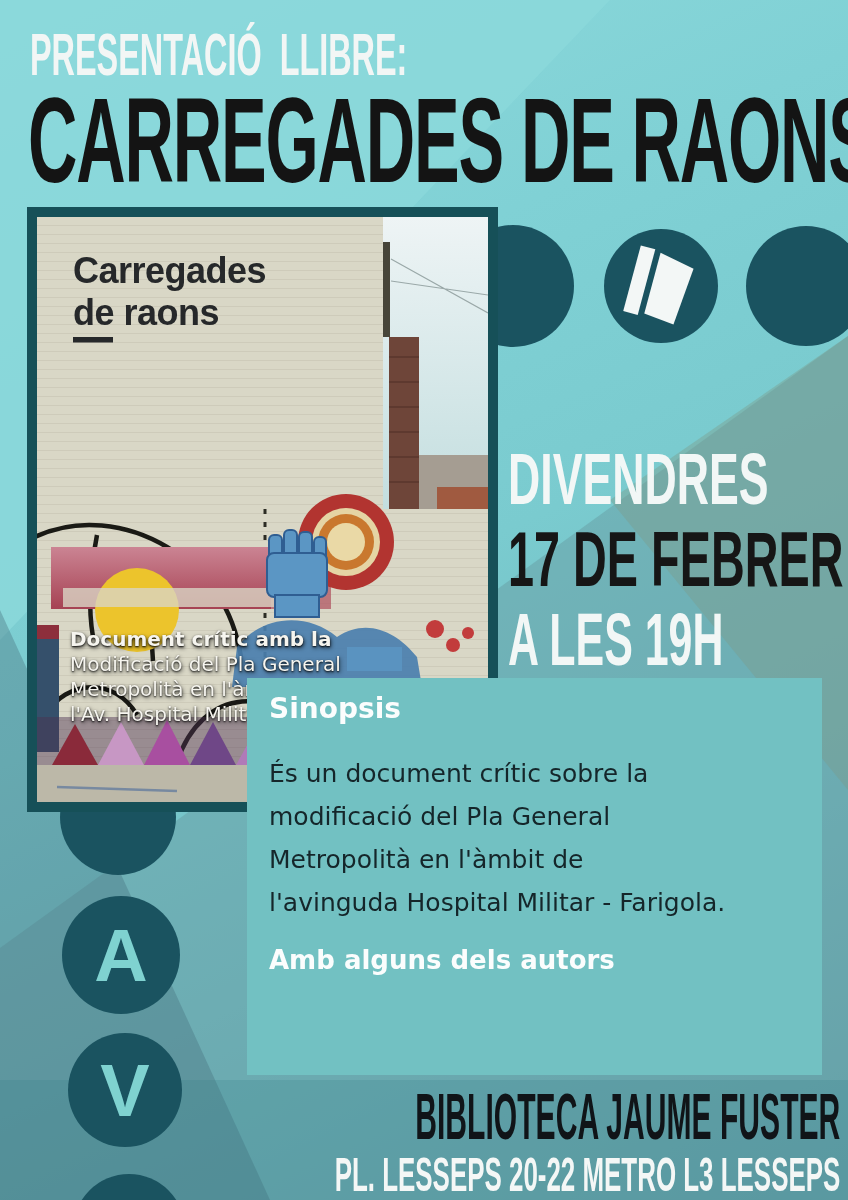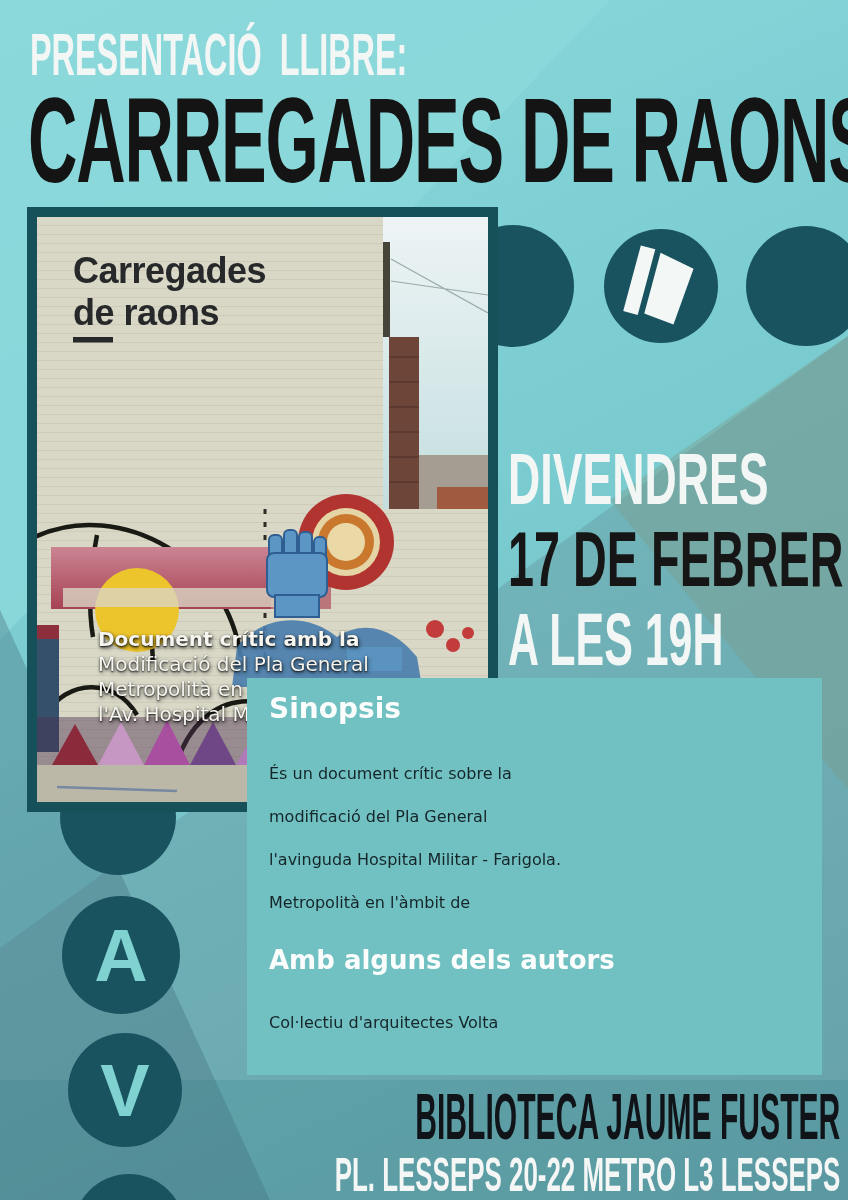--- a/index.html
+++ b/index.html
@@ -24,26 +24,26 @@
     font-size:74px;font-weight:bold;color:#7fd2d0;}
   .when{position:absolute;left:508px;top:446px;}
   .when .cond{line-height:.94;margin-bottom:9px;}
   .when-day{font-size:72px;color:#f2f7f6;transform:scaleX(.62);}
   .when-date{font-size:78px;color:#161616;transform:scaleX(.60);}
   .when-time{font-size:74px;color:#f2f7f6;transform:scaleX(.58);}
   .cover{position:absolute;left:27px;top:207px;width:471px;height:605px;background:#165058;box-sizing:border-box;padding:10px;}
   .cover-photo{display:block;}
   .cover-caption{position:absolute;left:43px;top:420px;width:430px;
     font-family:"DejaVu Sans",sans-serif;font-size:20px;line-height:25px;color:#f6f5ef;white-space:nowrap;
-    text-shadow:0 1px 2px rgba(0,0,0,.9),1px 2px 4px rgba(0,0,0,.65);margin-left:28px;}
+    text-shadow:0 1px 2px rgba(0,0,0,.9),1px 2px 4px rgba(0,0,0,.65);}
   .cover-caption .b{font-weight:bold;}
   .synopsis{position:absolute;left:247px;top:678px;width:575px;height:397px;background:#72c1c2;
     box-sizing:border-box;padding:10px 18px 0 22px;font-family:"DejaVu Sans",sans-serif;}
   .syn-h{font-size:28px;font-weight:bold;color:#fbfdfd;line-height:34px;margin:4px 0 26px 0;}
-  .syn-line{font-size:16px;color:#15262a;line-height:43px;}
+  .syn-line{font-size:25px;color:#15262a;line-height:43px;}
   .syn-ah{font-size:26px;font-weight:bold;color:#fbfdfd;line-height:44px;margin-top:14px;margin-bottom:19px;}
   .venue{position:absolute;right:8px;top:1088px;display:flex;flex-direction:column;align-items:flex-end;}
   .cond-r{display:inline-block;transform-origin:right top;white-space:pre;line-height:.92;font-weight:bold;}
   .venue-name{font-size:64px;color:#101418;transform:scaleX(.47);}
   .venue-addr{font-size:48px;color:#f4f7f6;transform:scaleX(.54);margin-top:6px;}
 </style>
 </head>
 <body>
 
 <div class="poster">
@@ -178,24 +178,23 @@
       <div>Modificació del Pla General</div>
       <div>Metropolità en l'àmbit</div>
       <div>l'Av. Hospital Militar</div>
     </div>
   </div>
 
   <div class="synopsis">
     <div class="syn-h">Sinopsis</div>
     <div class="syn-line">És un document crític sobre la</div>
     <div class="syn-line">modificació del Pla General</div>
+    <div class="syn-line">Metropolità en l'àmbit de</div>
     <div class="syn-line">l'avinguda Hospital Militar - Farigola.</div>
-    <div class="syn-line">Metropolità en l'àmbit de</div>
     <div class="syn-ah">Amb alguns dels autors</div>
-    <div class="syn-line">Col·lectiu d'arquitectes Volta</div>
   </div>
 
   <div class="venue">
     <div class="venue-name cond-r">BIBLIOTECA JAUME FUSTER</div>
     <div class="venue-addr cond-r">PL. LESSEPS 20-22 METRO L3 LESSEPS</div>
   </div>
 
 </div>
 
 </body></html>

